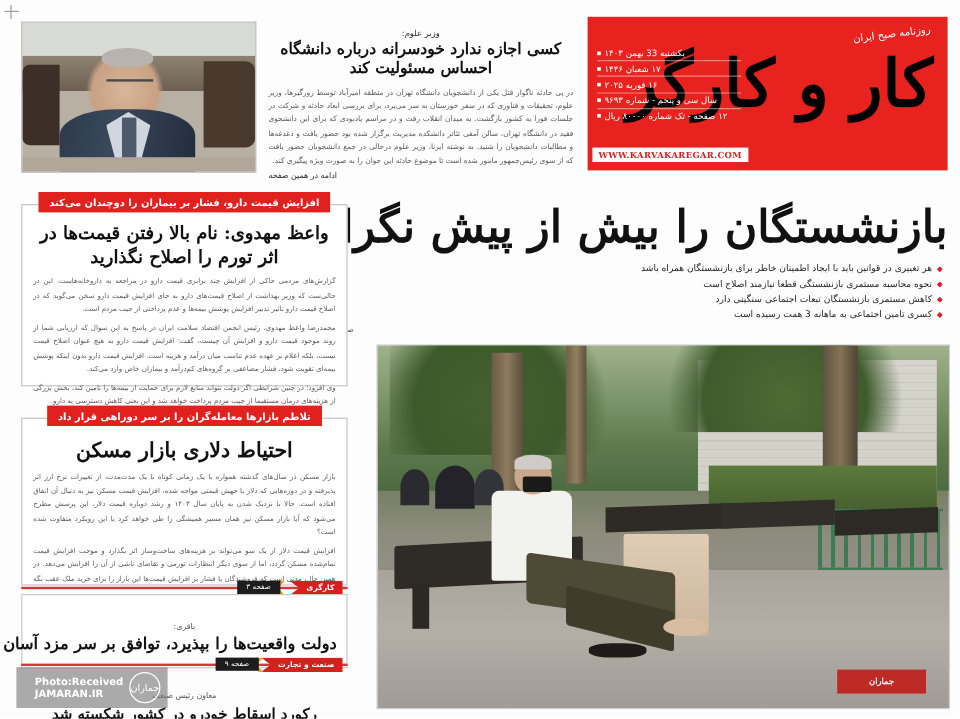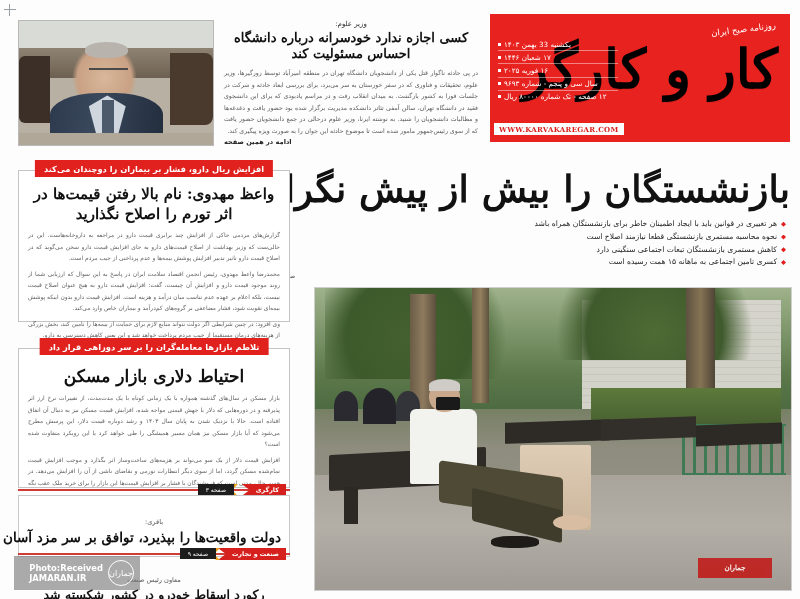--- a/index.html
+++ b/index.html
@@ -14,21 +14,21 @@
 
   
   .cropmark { position:absolute; left:4px; top:4px; width:12px; height:12px; }
   .cropmark:before, .cropmark:after {
     content:""; position:absolute; background:#9aa0a6;
   }
   .cropmark:before { left:0; top:5px; width:12px; height:1px; }
   .cropmark:after { left:5px; top:0; width:1px; height:12px; }
 
   
-  .top-article { position:absolute; left:18px; top:18px; width:460px; height:128px; display:flex; flex-direction:row-reverse; gap:10px;align-items:flex-end; }
+  .top-article { position:absolute; left:18px; top:18px; width:460px; height:128px; display:flex; flex-direction:row-reverse; gap:10px; }
   .minister-photo {
     width:196px; height:126px; flex:0 0 196px;
     border:1px solid #b9b9b9;
     background:
       radial-gradient(ellipse 52px 56px at 44% 46%, #d8b79a 0%, #c9a184 52%, rgba(201,161,132,0) 62%),
       linear-gradient(#cfd2cc 0%, #cfd2cc 22%, #8e8372 22%, #6d6052 46%, #b8b0a2 46%, #b8b0a2 100%);
     position:relative; overflow:hidden;
   }
   
   .mp-hair { position:absolute; left:34%; top:17%; width:22%; height:13%; background:#b9b3ae; border-radius:50% 50% 40% 40%; }
@@ -47,21 +47,21 @@
   .top-text { flex:1 1 auto; text-align:center; padding-top:6px; }
   .kicker-sm { font-size:7px; color:#2b2b2b; letter-spacing:.2px; margin-bottom:2px; }
   .top-head {
     font-family:"DejaVu Serif","Liberation Serif",serif;
     font-weight:700; font-size:13px; color:#111; line-height:1.25; margin-bottom:5px;
   }
   .body-para {
     font-size:6.2px; line-height:1.85; color:#5a5a5a; text-align:justify;
     direction:rtl; letter-spacing:.1px;
   }
-  .cont-link { font-weight:700; color:#222; font-size:6.6px; }
+  .cont-link { font-weight:400; color:#222; font-size:6.6px; }
 
   
   .masthead {
     position:absolute; right:10px; top:14px; width:300px; height:128px;
     background:#e8221f; color:#fff; overflow:hidden;
   }
   .brand-wrap { position:absolute; right:6px; top:6px; width:210px; height:118px; }
   .brand-title {
     position:absolute; right:6px; top:22px;
     font-family:"DejaVu Serif","Liberation Serif",serif;
@@ -295,21 +295,21 @@
     <div class="bul">
       <span class="dia"></span>
       <span>نحوه محاسبه مستمری بازنشستگی قطعا نیازمند اصلاح است</span>
     </div>
     <div class="bul">
       <span class="dia"></span>
       <span>کاهش مستمری بازنشستگان تبعات اجتماعی سنگینی دارد</span>
     </div>
     <div class="bul">
       <span class="dia"></span>
-      <span>کسری تامین اجتماعی به ماهانه ۱۵ همت رسیده است</span>
+      <span>کسری تامین اجتماعی به ماهانه 3 همت رسیده است</span>
     </div>
   </div>
   <div class="page-ref-sm">صفحه ۴</div>
 
   <div class="main-photo">
     <div class="mph-sky"></div>
     <div class="mph-wall"></div>
     <div class="mph-foliage1"></div>
     <div class="mph-foliage2"></div>
     <div class="mph-trunk1"></div>
@@ -332,21 +332,21 @@
     <div class="mph-man-hair"></div>
     <div class="mph-man-mask"></div>
     <div class="mph-man-legs"></div>
     <div class="mph-man-shin"></div>
     <div class="mph-foot"></div>
     <div class="mph-shoe"></div>
     <div class="mph-watermark">جماران</div>
   </div>
 
   <div class="lbox one">
-    <div class="lbanner">افزایش ریال دارو، فشار بر بیماران را دوچندان می‌کند</div>
+    <div class="lbanner">افزایش قیمت دارو، فشار بر بیماران را دوچندان می‌کند</div>
     <div class="lhead">واعظ مهدوی: نام بالا رفتن قیمت‌ها در اثر تورم را اصلاح نگذارید</div>
     <div class="lbody">
       <p>گزارش‌های مردمی حاکی از افزایش چند برابری قیمت دارو در مراجعه به داروخانه‌هاست. این در حالی‌ست که وزیر بهداشت از اصلاح قیمت‌های دارو به جای افزایش قیمت دارو سخن می‌گوید که در اصلاح قیمت دارو تاثیر تدبیر افزایش پوشش بیمه‌ها و عدم پرداختی از جیب مردم است.</p>
       <p>محمدرضا واعظ مهدوی، رئیس انجمن اقتصاد سلامت ایران در پاسخ به این سوال که ارزیابی شما از روند موجود قیمت دارو و افزایش آن چیست، گفت: افزایش قیمت دارو به هیچ عنوان اصلاح قیمت نیست، بلکه اعلام بر عهده عدم تناسب میان درآمد و هزینه است. افزایش قیمت دارو بدون اینکه پوشش بیمه‌ای تقویت شود، فشار مضاعفی بر گروه‌های کم‌درآمد و بیماران خاص وارد می‌کند.</p>
       <p>وی افزود: در چنین شرایطی اگر دولت نتواند منابع لازم برای حمایت از بیمه‌ها را تامین کند، بخش بزرگی از هزینه‌های درمان مستقیما از جیب مردم پرداخت خواهد شد و این یعنی کاهش دسترسی به دارو.</p>
     </div>
     <div class="lcont">ادامه در صفحه ۹</div>
   </div>
 
   <div class="lbox two">

